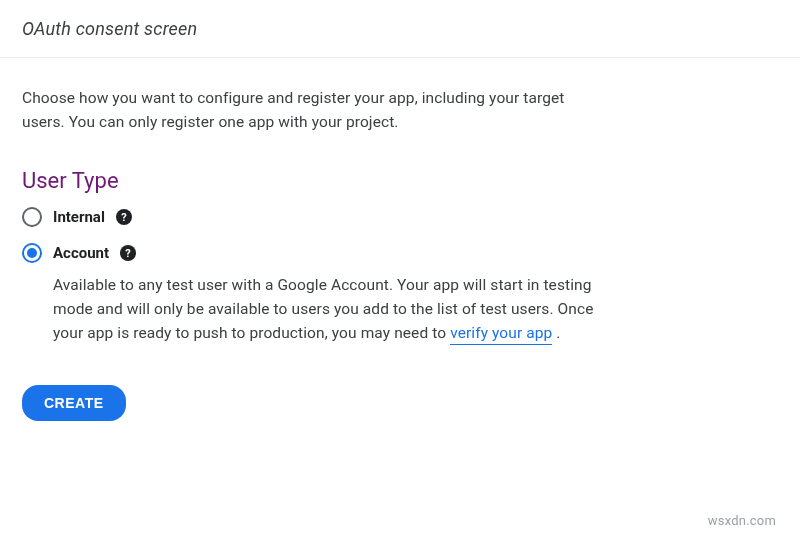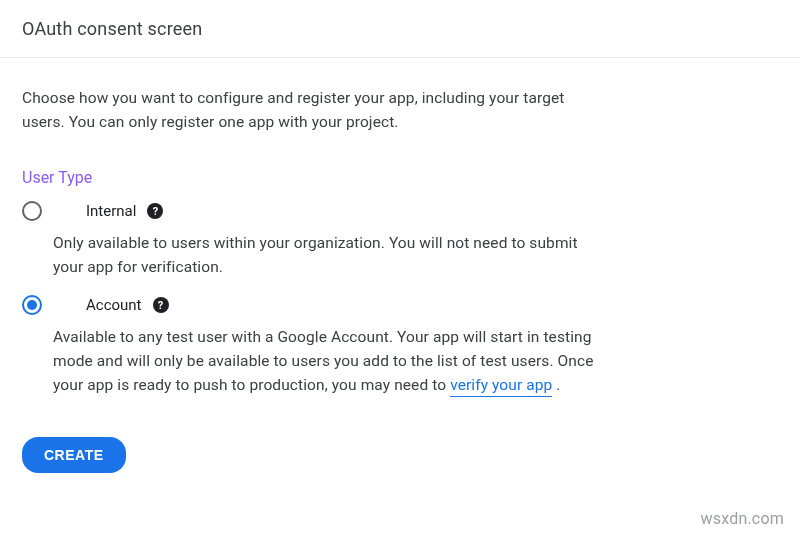--- a/index.html
+++ b/index.html
@@ -11,36 +11,37 @@
       height: 534px;
       position: relative;
     }
     .page-title {
       font-size: 18px;
       font-weight: 400;
       color: #3c4043;
       padding: 18px 0 18px 22px;
       border-bottom: 1px solid #e8eaed;
       letter-spacing: 0.2px;
+      font-style: italic;
     }
     .content {
       padding: 28px 22px 16px 22px;
       max-width: 620px;
     }
     .intro {
       font-size: 15.5px;
       line-height: 1.55;
       color: #3c4043;
       letter-spacing: 0.1px;
       margin-bottom: 34px;
     }
     .section-title {
-      font-size: 16px;
+      font-size: 22px;
       font-weight: 400;
-      color: #8b5cf6;
+      color: #701a75;
       margin-bottom: 14px;
     }
     .radio-option {
       margin-bottom: 16px;
     }
     .radio-row {
       display: flex;
       align-items: center;
       gap: 11px;
       margin-bottom: 10px;
@@ -61,23 +62,22 @@
     }
     .radio.selected::after {
       content: "";
       width: 10px;
       height: 10px;
       background: #1a73e8;
       border-radius: 50%;
     }
     .radio-label {
       font-size: 15px;
-      font-weight: 400;
+      font-weight: 700;
       color: #202124;
-      margin-left: 33px;
     }
     .help-icon {
       width: 16px;
       height: 16px;
       border-radius: 50%;
       background: #202124;
       color: #fff;
       display: inline-flex;
       align-items: center;
       justify-content: center;
@@ -109,22 +109,22 @@
       font-size: 14px;
       font-weight: 600;
       letter-spacing: 0.5px;
       cursor: pointer;
       margin-top: 24px;
       margin-left: 0;
     }
     .watermark {
       position: absolute;
       bottom: 6px;
-      right: 16px;
-      font-size: 16px;
+      right: 24px;
+      font-size: 13px;
       color: #9aa0a6;
       letter-spacing: 0.2px;
       text-align: center;
     }
   </style>
 </head>
 <body>
 
 <div class="page-title">OAuth consent screen</div>
 
@@ -133,21 +133,20 @@
 
   <div class="section-title">User Type</div>
 
   
   <div class="radio-option">
     <div class="radio-row">
       <span class="radio"></span>
       <span class="radio-label">Internal</span>
       <span class="help-icon">?</span>
     </div>
-    <div class="radio-description">Only available to users within your organization. You will not need to submit your app for verification.</div>
   </div>
 
   
   <div class="radio-option">
     <div class="radio-row">
       <span class="radio selected"></span>
       <span class="radio-label">Account</span>
       <span class="help-icon">?</span>
     </div>
     <div class="radio-description">

